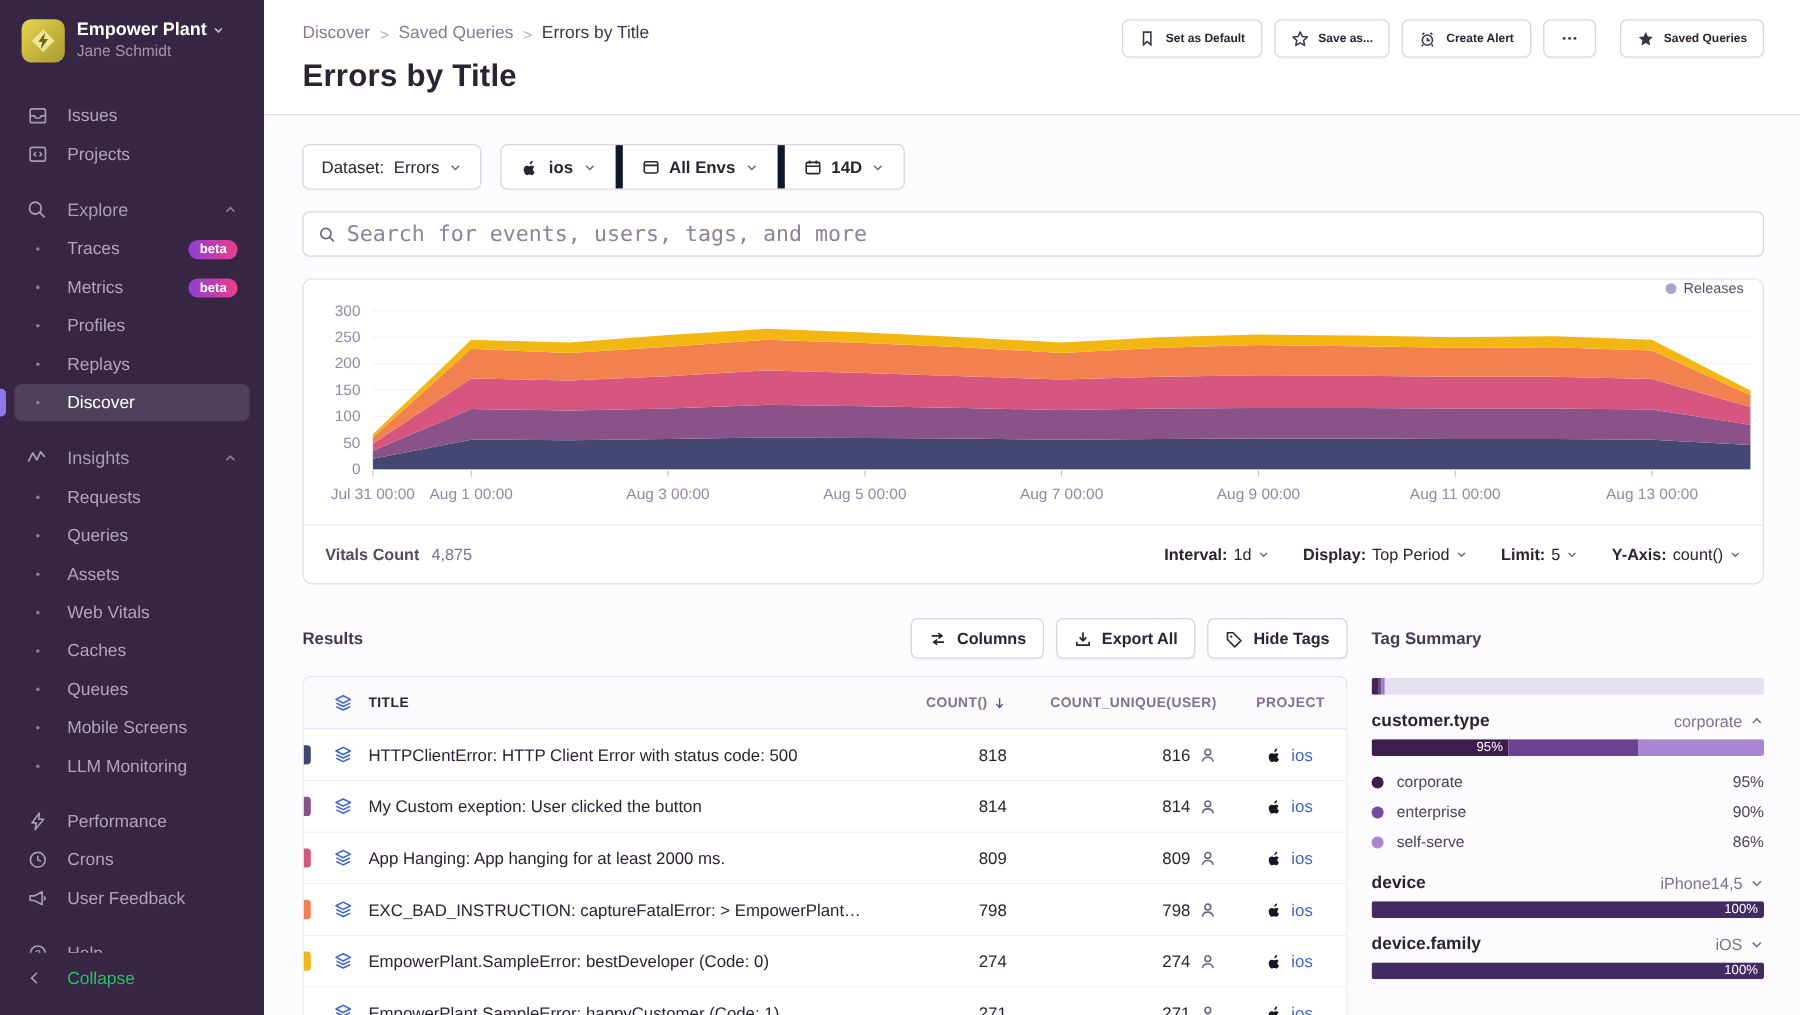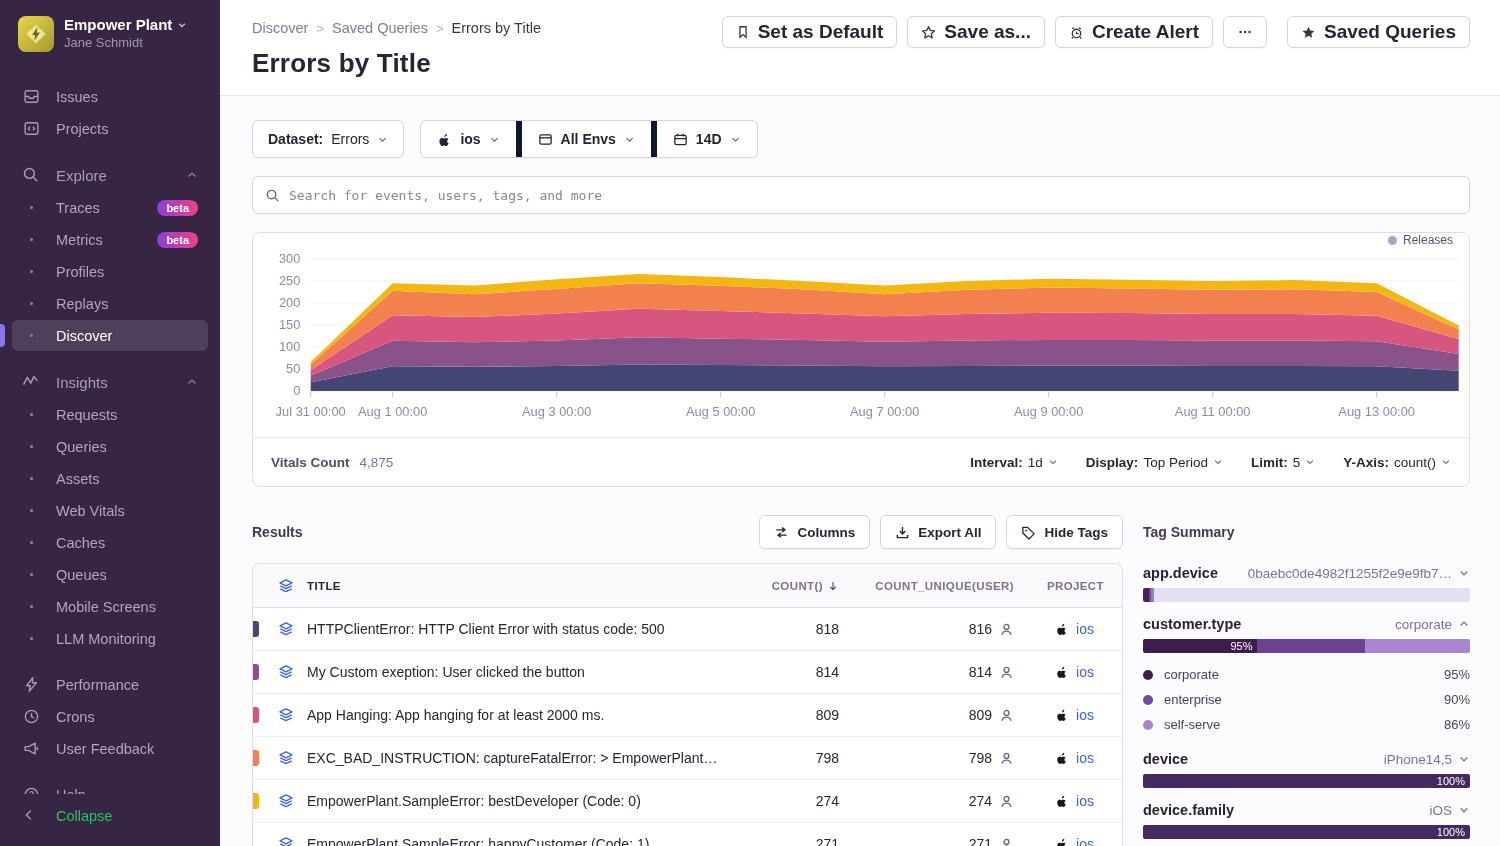--- a/index.html
+++ b/index.html
@@ -28,37 +28,37 @@
   .collapse-row .ni-icon{width:18px;height:18px;color:#a89cb3}
 
   
   .main{flex:1;display:flex;flex-direction:column;min-width:0}
   .main-header{background:#fff;padding:20px 30px 16px 32px;position:relative;border-bottom:1px solid #e7e1ec}
   .breadcrumb{display:flex;align-items:center;gap:8px;font-size:14.5px;color:#857994}
   .breadcrumb .sep{color:#b5abc2;font-size:13px}
   .breadcrumb .current{color:#3e3446}
   .page-title{font-size:26px;font-weight:bold;color:#2b2233;margin-top:12px;letter-spacing:.2px}
   .header-actions{position:absolute;top:16px;right:30px;display:flex;gap:10px;align-items:center}
-  .hbtn{display:inline-flex;align-items:center;gap:8px;height:32px;padding:0 13px;border:1px solid #d9d2e1;border-radius:6px;background:#fff;font-size:19px;font-weight:bold;color:#2b2233;cursor:pointer;box-shadow:0 1px 1px rgba(43,34,51,.04)}
+  .hbtn{display:inline-flex;align-items:center;gap:8px;height:32px;padding:0 13px;border:1px solid #d9d2e1;border-radius:6px;background:#fff;font-size:10px;font-weight:bold;color:#2b2233;cursor:pointer;box-shadow:0 1px 1px rgba(43,34,51,.04)}
   .hbtn.gap-left{margin-left:10px}
   .hbtn svg{color:#3e3446}
 
   .content{flex:1;background:#fcfbfd;padding:24px 30px 0 32px;overflow:hidden}
 
   
   .filter-row{display:flex;gap:16px}
   .fbtn{display:inline-flex;align-items:center;gap:8px;height:38px;padding:0 15px;border:1px solid #d9d2e1;border-radius:6px;background:#fff;font-size:14px;color:#2b2233;cursor:pointer;box-shadow:0 1px 1px rgba(43,34,51,.04)}
-  .fbtn b{font-weight:bold}
+  .fbtn b{font-weight:normal}
   .seg-group{display:inline-flex;align-items:stretch;border:1px solid #d9d2e1;border-radius:6px;background:#fff;box-shadow:0 1px 1px rgba(43,34,51,.04)}
   .seg{display:flex;align-items:center;gap:8px;padding:0 16px;font-size:14px;font-weight:bold;color:#2b2233;cursor:pointer}
   .seg + .seg{border-left:6px solid #0f172a}
   .chev{color:#6f6581}
 
   .search-bar{margin-top:18px;height:38px;border:1px solid #d9d2e1;border-radius:6px;background:#fff;display:flex;align-items:center;gap:9px;padding:0 12px}
-  .search-bar input{flex:1;border:none;outline:none;background:transparent;font-family:"DejaVu Sans Mono","Liberation Mono",monospace;font-size:13px;color:#a21caf}
+  .search-bar input{flex:1;border:none;outline:none;background:transparent;font-family:"DejaVu Sans Mono","Liberation Mono",monospace;font-size:18px;color:#a21caf}
   .search-bar input::placeholder{color:#8d819c}
 
   
   .chart-card{margin-top:18px;background:#fff;border:1px solid #e2dcea;border-radius:8px;position:relative}
   .legend{position:absolute;top:0;right:16px;display:flex;align-items:center;gap:6px;font-size:12px;color:#57506b}
   .legend-dot{width:9px;height:9px;border-radius:50%;background:#a5a6c9}
   .chart-svg{width:100%;height:198px;margin-top:6px}
   .chart-footer{display:flex;align-items:center;border-top:1px solid #ece7f1;height:49px;padding:0 18px;font-size:13.5px}
   .sc-label{font-weight:bold;color:#554a63}
   .sc-value{color:#80708f;margin-left:10px}
@@ -701,31 +701,20 @@
                 </div>
               </div>
             </div>
         </div>
       </div>
 
       <div class="tag-panel">
         <div class="tag-panel-title">Tag Summary</div>
         <div id="tag-blocks">
             <div class="tag-block">
-              <div class="tag-row">
-                <span class="tag-name">app.device</span>
-                <span class="tag-value">
-                  <span>0baebc0de4982f1255f2e9e9fb7…</span>
-                  <span>
-                    <svg width="12" height="12" viewBox="0 0 16 16">
-                      <path d="M3.5 6 8 10.5 12.5 6" fill="none" stroke="currentColor" stroke-width="1.8"></path>
-                    </svg>
-                  </span>
-                </span>
-              </div>
               <div class="tag-bar">
                 <div class="tag-seg" style="width: 1.8%; background: rgb(71, 34, 88);"></div>
                 <div class="tag-seg" style="width: 0.8%; background: rgb(107, 74, 142);"></div>
                 <div class="tag-seg" style="width: 0.9%; background: rgb(154, 124, 196);"></div>
                 <div class="tag-seg" style="width: 96.5%; background: rgb(229, 223, 242);"></div>
               </div>
             </div>
             <div class="tag-block">
               <div class="tag-row">
                 <span class="tag-name">customer.type</span>

